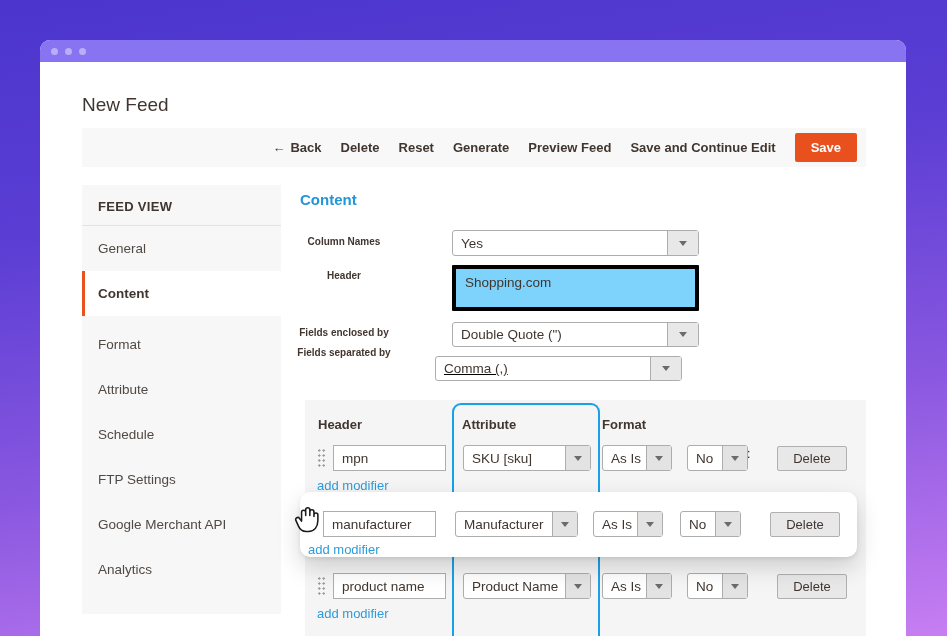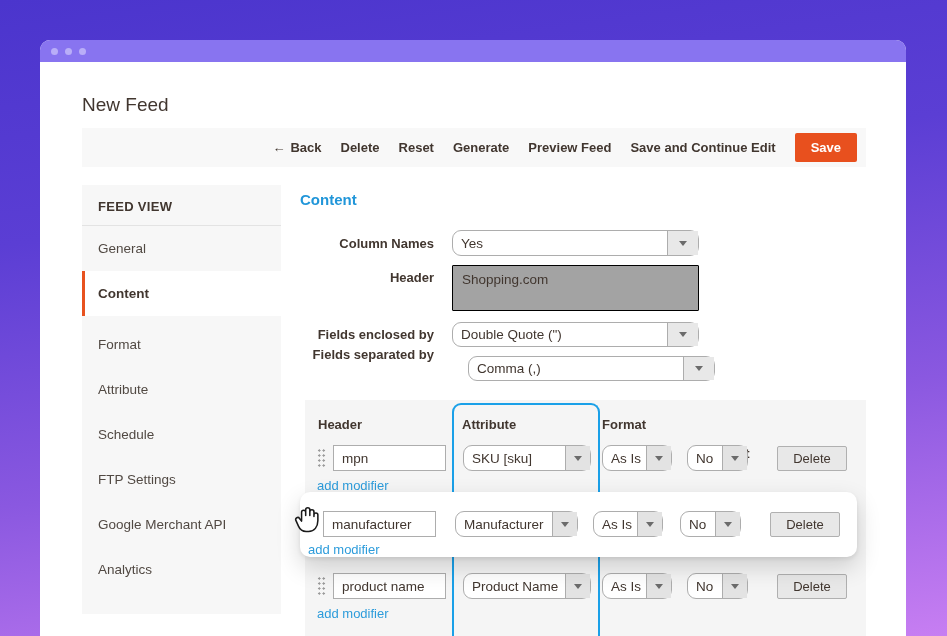--- a/index.html
+++ b/index.html
@@ -24,32 +24,32 @@
     height:29px;padding:0 16px;cursor:pointer;font-family:"Liberation Sans", sans-serif;}
 
   .sidebar{position:absolute;left:42px;top:145px;width:199px;height:429px;background:#f7f7f7;box-sizing:border-box;}
   .sb-header{font-size:13px;font-weight:700;color:#41362f;letter-spacing:.3px;
     padding:14px 16px 11px 16px;border-bottom:1px solid #e3e3e3;}
   .sb-item{height:45px;line-height:45px;padding-left:16px;font-size:13.5px;color:#514943;cursor:pointer;}
   .sb-item.active{background:#fff;border-left:3px solid #e8521f;padding-left:13px;font-weight:700;color:#41362f;margin-bottom:6px;}
 
   .section-heading{position:absolute;left:260px;top:151px;font-size:15px;font-weight:700;color:#2196d9;}
 
-  .f-label{position:absolute;width:180px;text-align:right;font-size:13px;font-weight:700;color:#41362f;left:214px;}
+  .f-label{position:absolute;width:180px;text-align:center;font-size:10px;font-weight:700;color:#41362f;left:214px;}
 
-  .fsel,.tsel{position:absolute;box-sizing:border-box;border:1px solid #adadad;background:#fff;border-radius:9px;
+  .fsel,.tsel{position:absolute;box-sizing:border-box;border:1px solid #adadad;background:#fff;border-radius:3px;
     display:flex;align-items:stretch;cursor:pointer;}
   .sv{flex:1;font-size:13.5px;color:#41362f;display:flex;align-items:center;padding:0 8px;
     overflow:hidden;white-space:nowrap;}
   .sarrow{width:24px;background:#e3e3e3;border-left:1px solid #adadad;display:flex;align-items:center;justify-content:center;}
   .fsel .sarrow{width:30px;background:#e8e8e8;}
   .sarrow::after{content:"";border-left:4px solid transparent;border-right:4px solid transparent;border-top:5px solid #6b6b6b;}
 
-  .txtarea{position:absolute;box-sizing:border-box;border:1px solid #000000;border-radius:1px;resize:none;
-    font-family:"Liberation Sans", sans-serif;font-size:13.5px;color:#41362f;padding:6px 9px;background:#a3a3a3;}
+  .txtarea{position:absolute;box-sizing:border-box;border:4px solid #000000;border-radius:1px;resize:none;
+    font-family:"Liberation Sans", sans-serif;font-size:13.5px;color:#41362f;padding:6px 9px;background:#7dd3fc;}
 
   .panel{position:absolute;left:265px;top:360px;width:561px;height:236px;background:#f5f5f5;}
   .col-header{position:absolute;font-size:13px;font-weight:700;color:#41362f;top:377px;}
   .col-outline{position:absolute;left:412px;top:363px;width:148px;height:233px;
     border:2px solid #1aa0e8;border-bottom:none;border-radius:9px 9px 0 0;pointer-events:none;z-index:4;box-sizing:border-box;}
 
   .drag-handle{position:absolute;width:9px;height:20px;cursor:grab;
     background-image:radial-gradient(circle,#9a9a9a 1.1px,transparent 1.3px);background-size:4.5px 5px;}
   .ipt{position:absolute;box-sizing:border-box;border:1px solid #adadad;border-radius:0;
     font-family:"Liberation Sans", sans-serif;font-size:13.5px;color:#41362f;padding:0 8px;background:#fff;}
@@ -110,21 +110,21 @@
   <div class="f-label" style="top:230px;">Header</div>
   <textarea class="txtarea" style="left: 412px; top: 225px; width: 247px; height: 46px;">Shopping.com</textarea>
 
   <div class="f-label" style="top:287px;">Fields enclosed by</div>
   <div class="fsel" style="left:412px;top:282px;width:247px;height:25px;">
     <span class="sv">Double Quote (")</span>
     <span class="sarrow"></span>
   </div>
 
   <div class="f-label" style="top:307px;">Fields separated by</div>
-  <div class="fsel" style="left:428px;top:316px;width:247px;height:25px;">
+  <div class="fsel" style="left:395px;top:316px;width:247px;height:25px;text-decoration:underline;">
     <span class="sv">Comma (,)</span>
     <span class="sarrow"></span>
   </div>
 
   <div class="panel"></div>
   <div class="col-outline"></div>
 
   <div class="col-header" style="left:278px;">Header</div>
   <div class="col-header" style="left:422px;">Attribute</div>
   <div class="col-header" style="left:562px;">Format</div>

